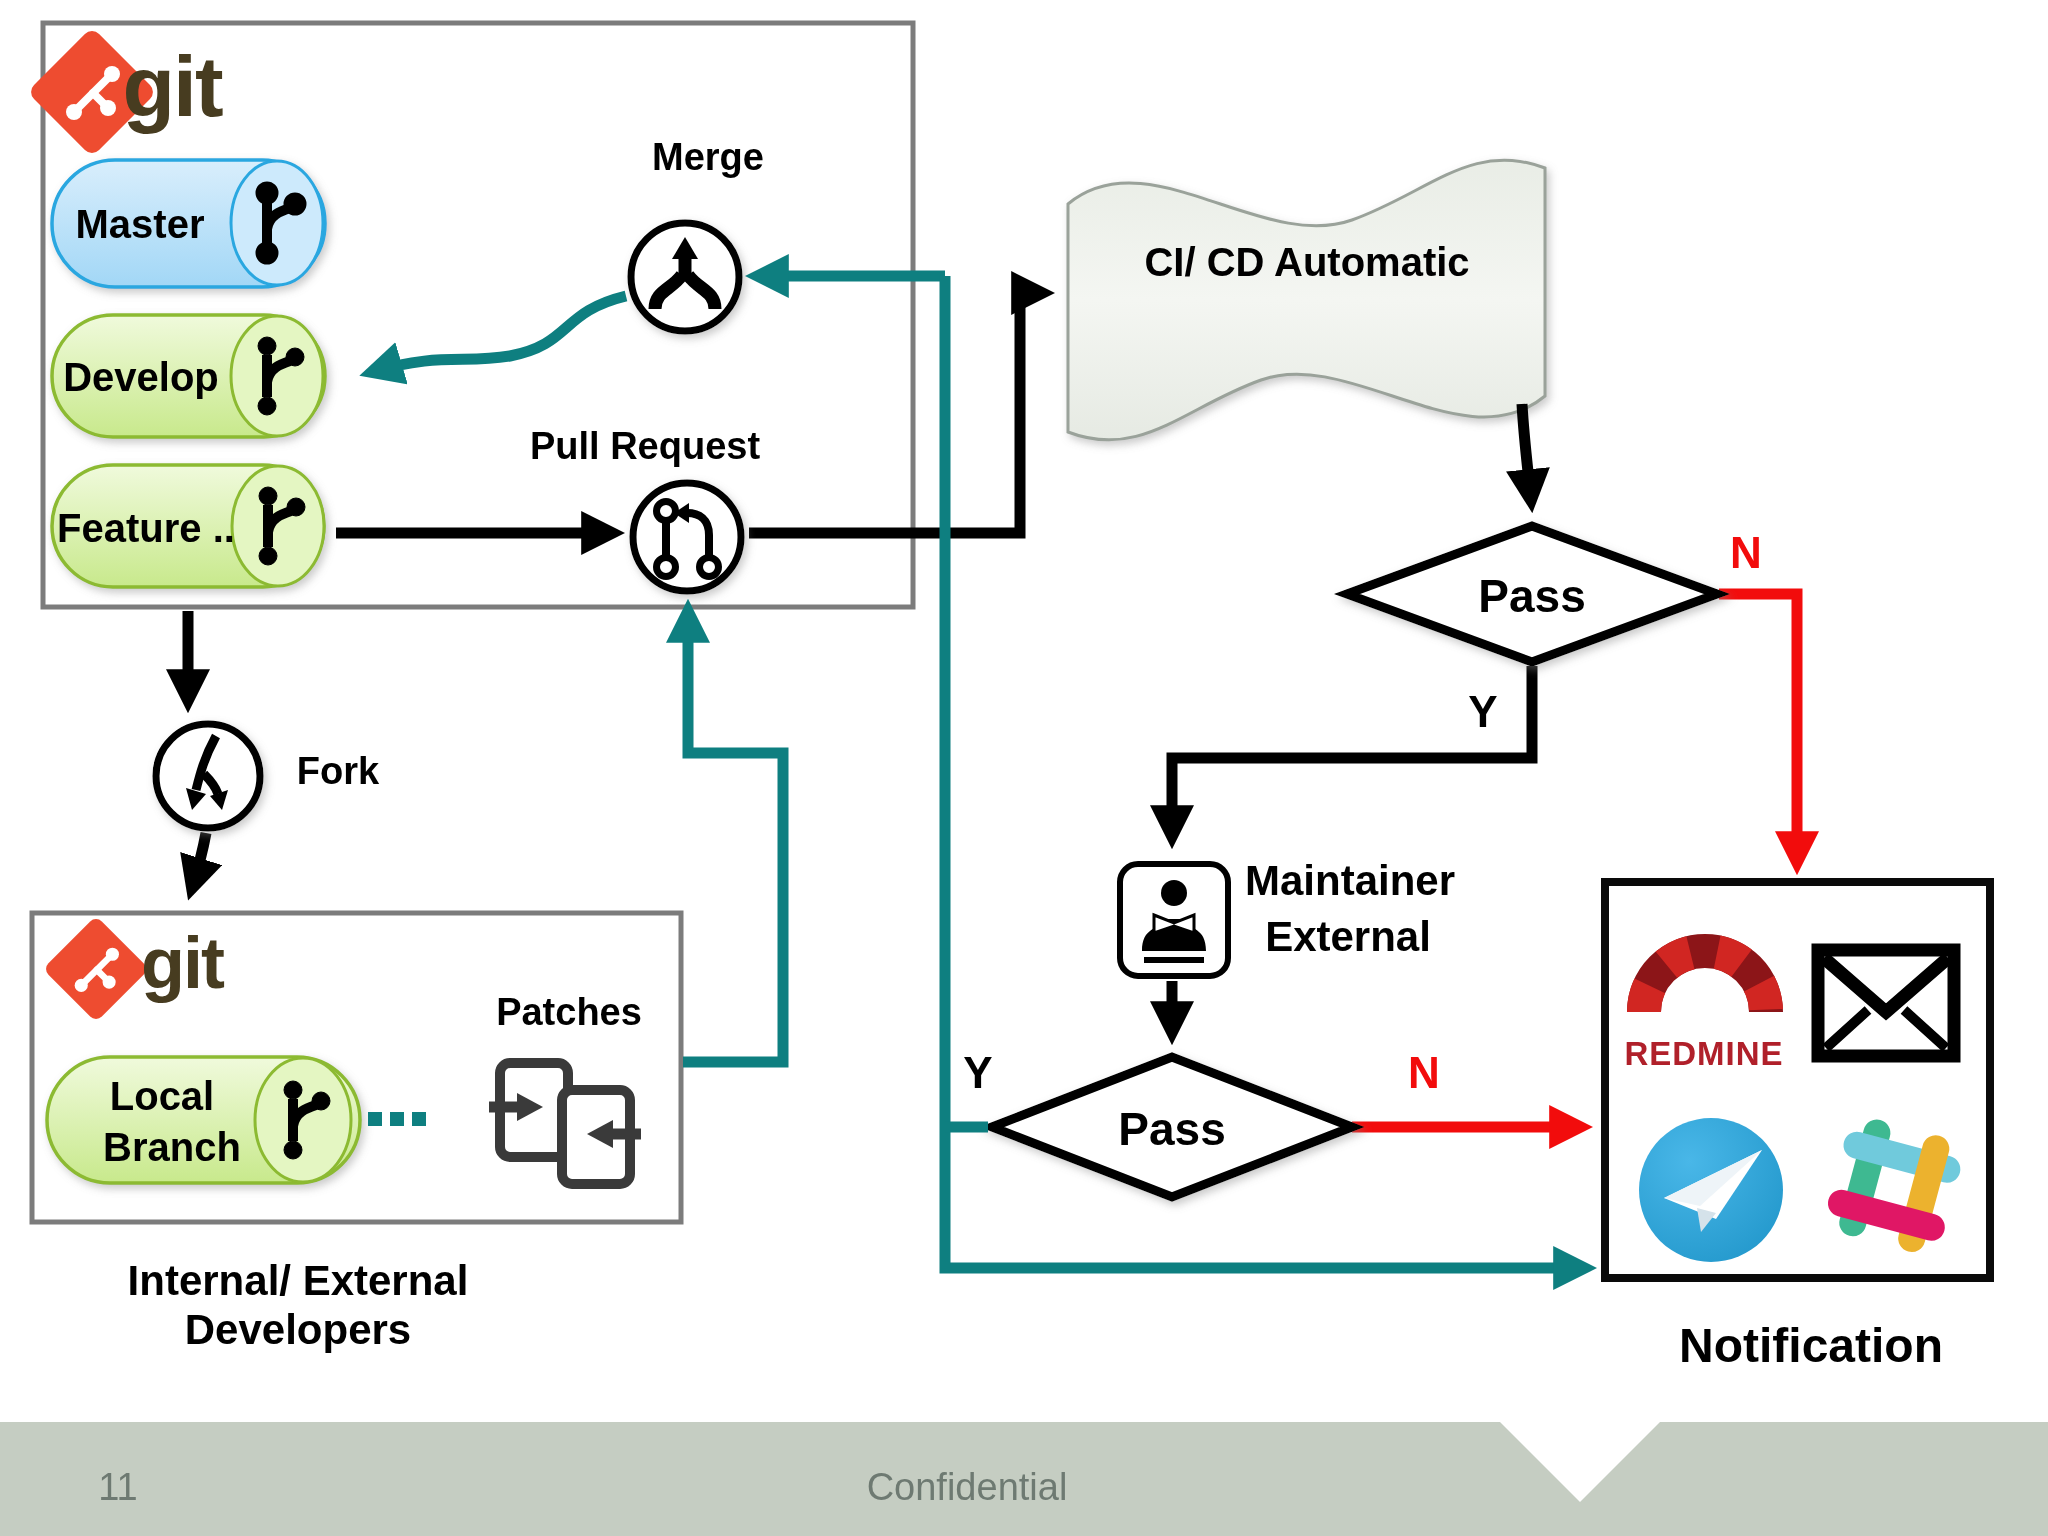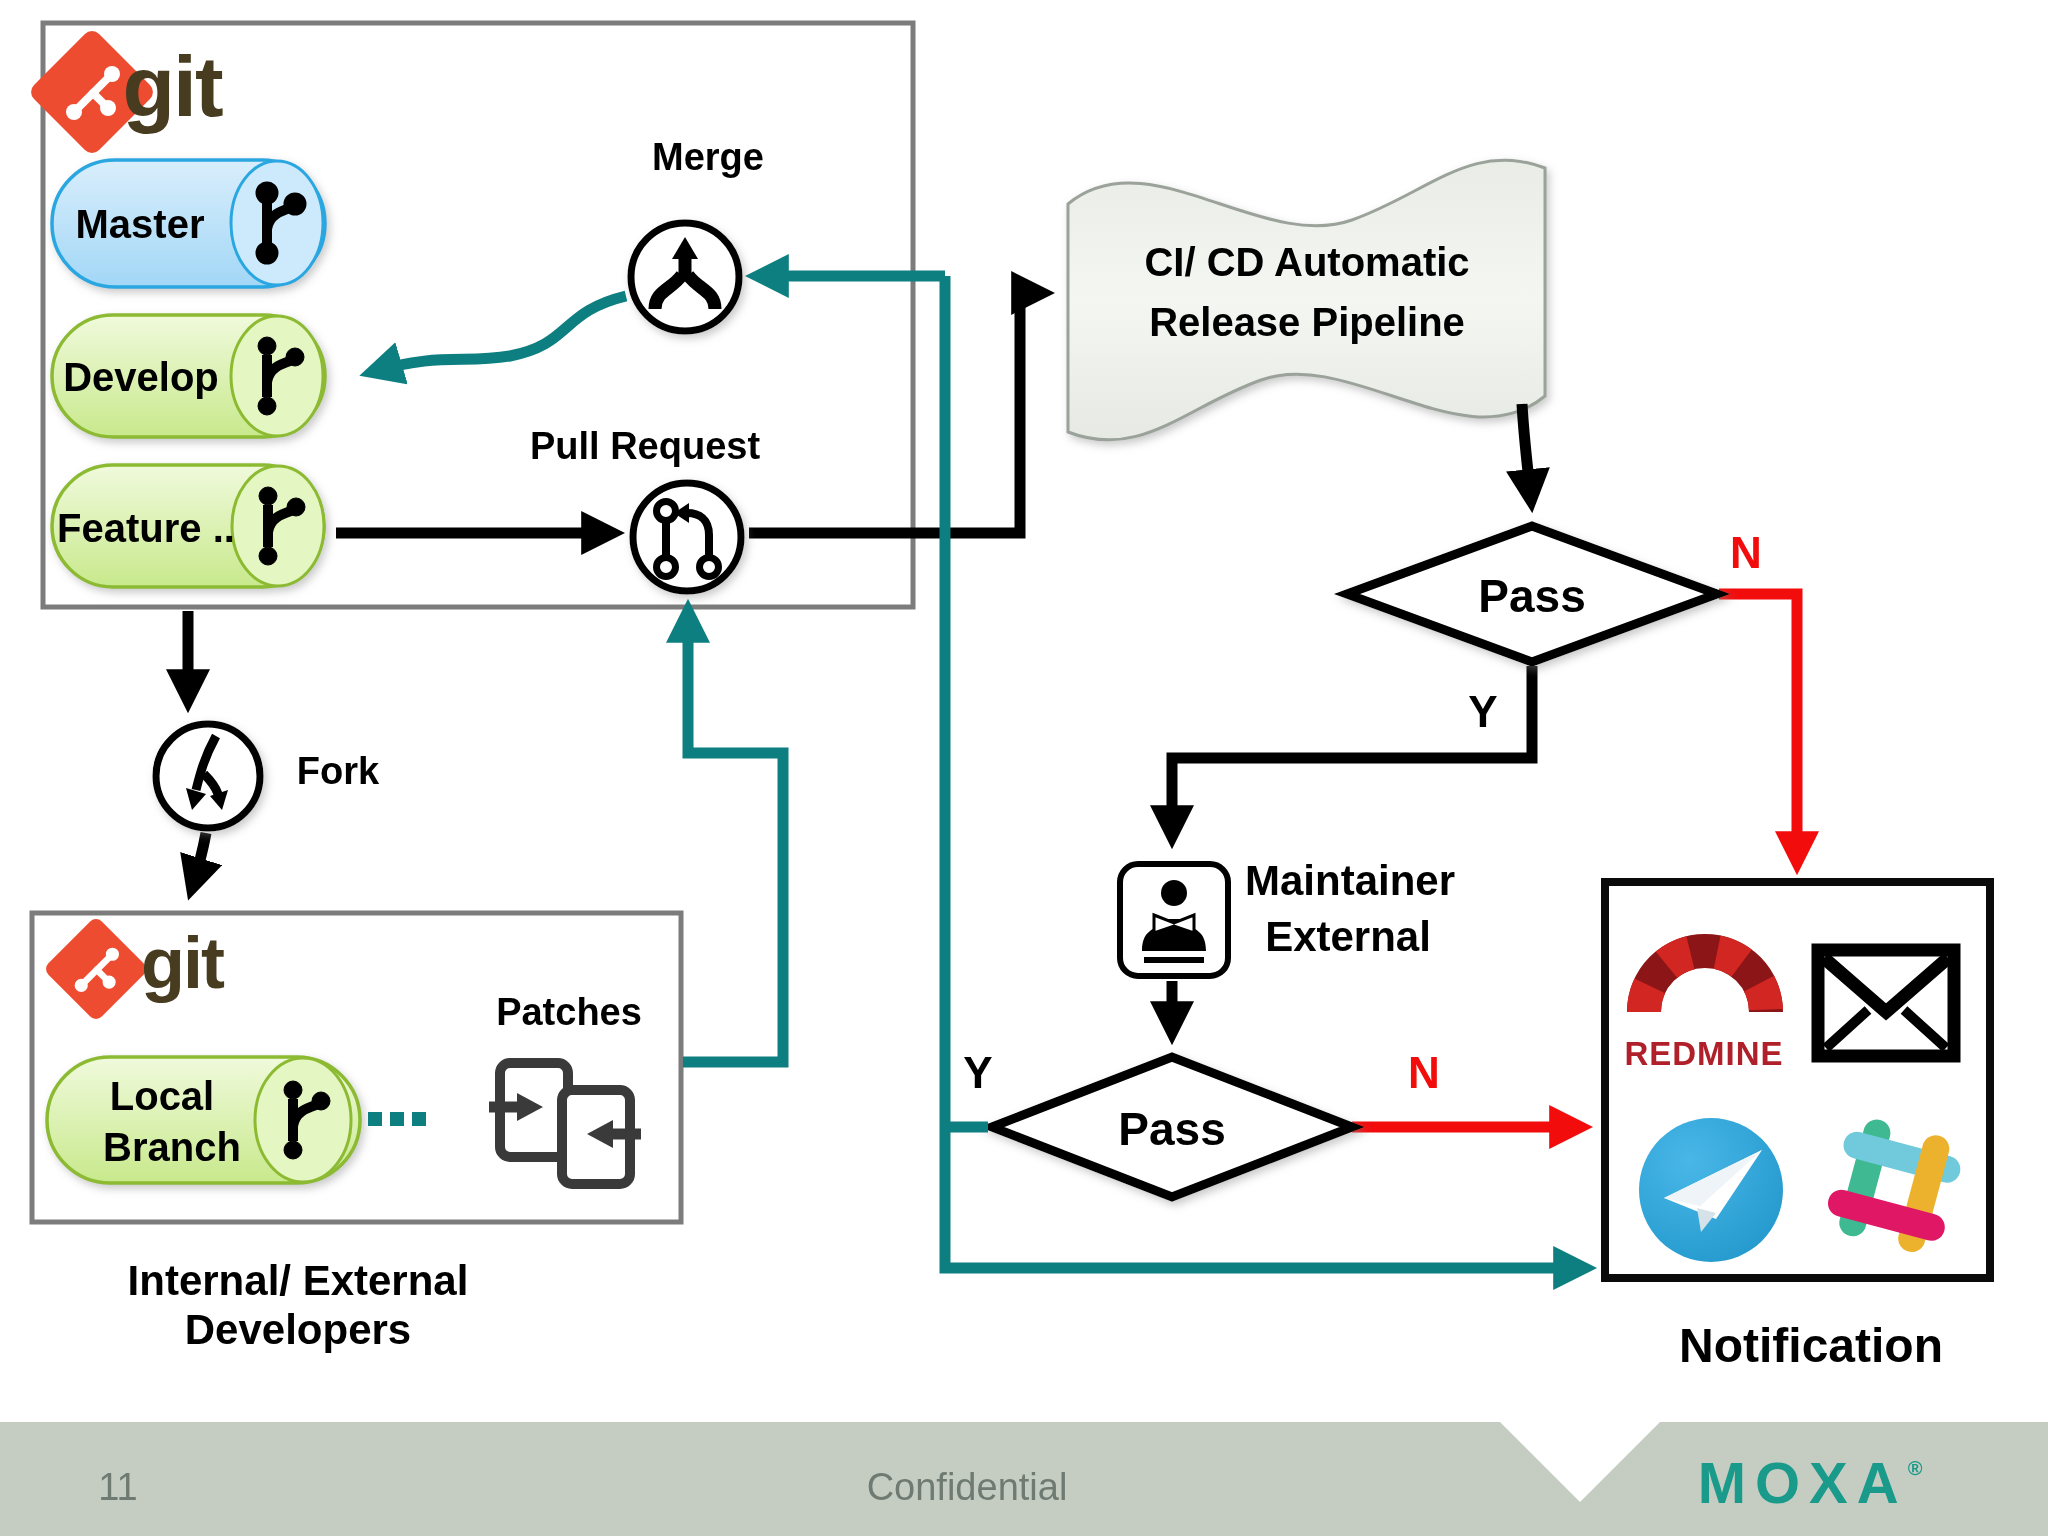--- a/index.html
+++ b/index.html
@@ -258,33 +258,31 @@
 <div class="lbl op-lbl" style="left:338px;top:771px;">Fork</div>
 
 <div class="lbl gitword gitword-sm" style="left:182px;top:963px;">git</div>
 <div class="lbl op-lbl" style="left:569px;top:1012px;">Patches</div>
 <div class="lbl pill-lbl" style="left:162px;top:1096px;">Local</div>
 <div class="lbl pill-lbl" style="left:172px;top:1147px;">Branch</div>
 <div class="lbl big-lbl" style="left:298px;top:1281px;">Internal/ External</div>
 <div class="lbl big-lbl" style="left:298px;top:1330px;">Developers</div>
 
 <div class="lbl banner-lbl" style="left:1307px;top:262px;">CI/ CD Automatic</div>
-<div class="lbl banner-lbl" style="left:1307px;top:322px;">Release Pipeline</div>
 
 <div class="lbl pass-lbl" style="left:1532px;top:596px;">Pass</div>
 <div class="lbl yn yn-n" style="left:1746px;top:553px;">N</div>
 <div class="lbl yn" style="left:1483px;top:712px;">Y</div>
 
 <div class="lbl big-lbl" style="left:1350px;top:881px;">Maintainer</div>
 <div class="lbl big-lbl" style="left:1348px;top:937px;">External</div>
 
 <div class="lbl pass-lbl" style="left:1172px;top:1129px;">Pass</div>
 <div class="lbl yn yn-n" style="left:1424px;top:1073px;">N</div>
 <div class="lbl yn" style="left:978px;top:1073px;">Y</div>
 
 <div class="lbl redmine-word" style="left:1704px;top:1053px;">REDMINE</div>
 <div class="lbl notif-lbl" style="left:1811px;top:1346px;">Notification</div>
 
 <div class="lbl footer-txt" style="left:118px;top:1487px;">11</div>
 <div class="lbl footer-txt" style="left:967px;top:1487px;">Confidential</div>
-<div class="lbl moxa" style="left:1810px;top:1483px;"><span>MOXA</span><sup>®</sup></div>
 
 </div>
 
 </body></html>

